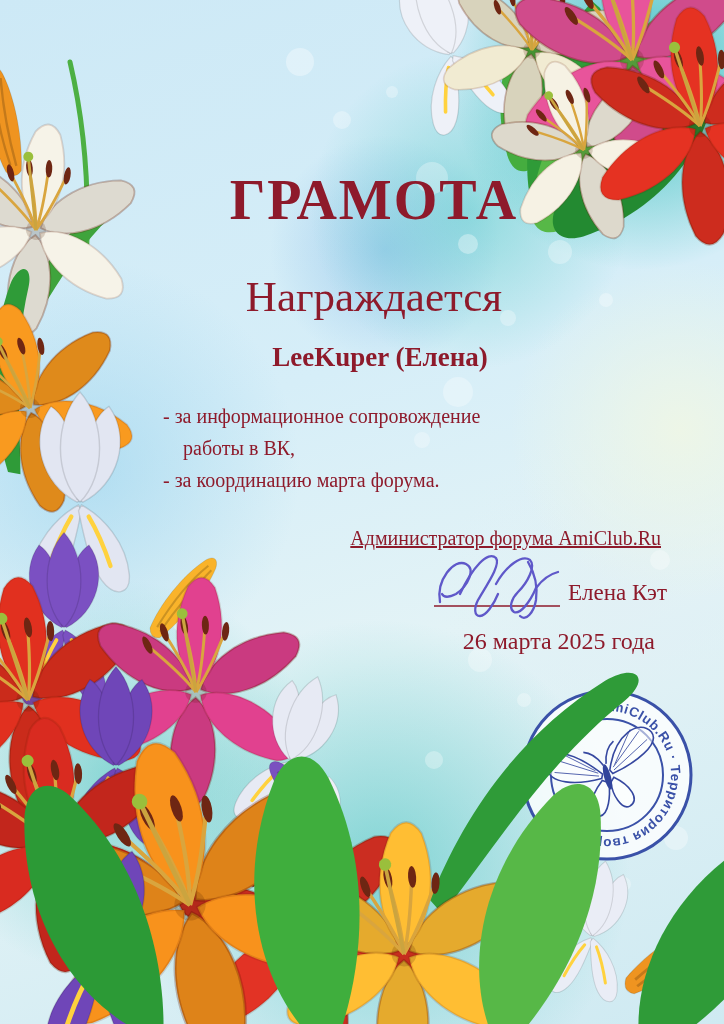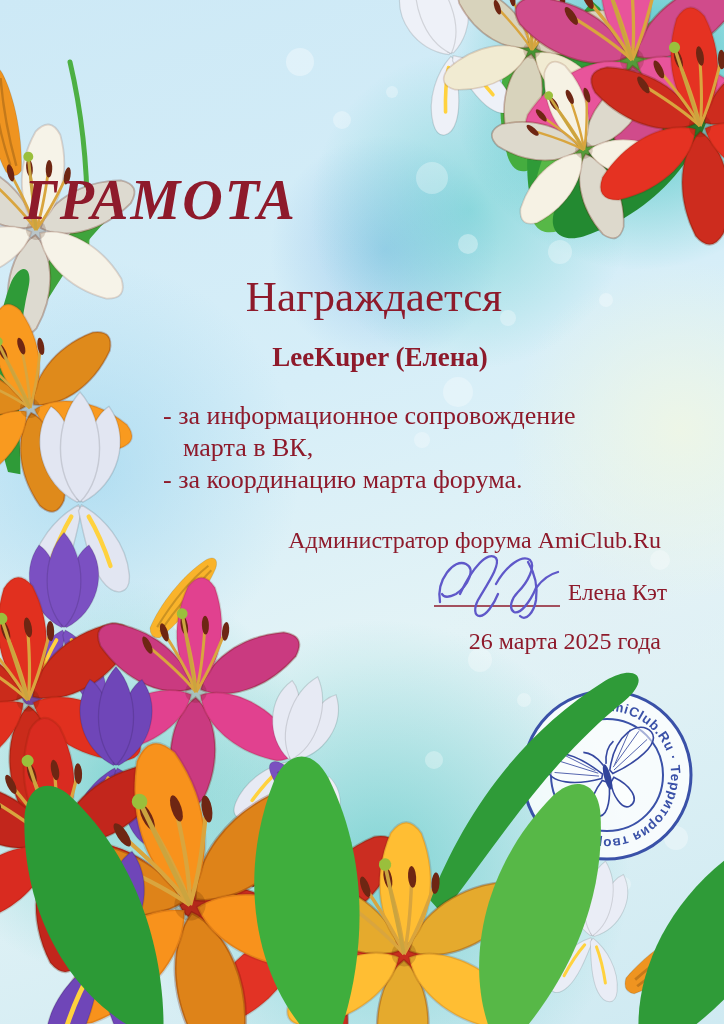--- a/index.html
+++ b/index.html
@@ -12,28 +12,28 @@
       radial-gradient(circle at 385px 250px, rgba(105,170,225,.42), rgba(105,170,225,0) 115px),
       radial-gradient(circle at 90px 470px,  rgba(140,205,235,.5),  rgba(140,205,235,0) 210px),
       radial-gradient(circle at 380px 870px, rgba(55,190,185,.55),  rgba(55,190,185,0) 250px),
       radial-gradient(circle at 120px 780px, rgba(45,185,178,.5),   rgba(45,185,178,0) 200px),
       radial-gradient(circle at 680px 430px, rgba(238,246,230,.95), rgba(238,246,230,0) 170px),
       radial-gradient(circle at 620px 600px, rgba(225,240,245,.8),  rgba(225,240,245,0) 180px),
       linear-gradient(163deg,#cde9f6 0%,#d6eef8 38%,#e3f3f6 62%,#cfeaf2 100%);
   }
   .decor{position:absolute;left:0;top:0;}
   .txt{position:absolute;color:#8e1a2b;}
-  .title{left:24px;right:0;top:168px;text-align:left;font-size:56px;font-weight:700;letter-spacing:2px;font-style:italic;}
+  .title{left:24px;right:0;top:168px;text-align:center;font-size:56px;font-weight:700;letter-spacing:2px;}
   .subtitle{left:24px;right:0;top:272px;text-align:center;font-size:43px;}
   .recipient{left:36px;right:0;top:342px;text-align:center;font-size:27px;font-weight:700;}
-  .reasons{left:163px;top:400px;font-size:26px;line-height:32px;}
+  .reasons{left:163px;top:400px;font-size:20px;line-height:32px;}
   .reasons .indent{padding-left:20px;}
-  .admin{right:63px;top:527px;font-size:24px;}
+  .admin{right:63px;top:527px;font-size:20px;text-decoration:underline;}
   .signer{left:568px;top:580px;font-size:23px;}
-  .date{right:63px;top:628px;font-size:24px;}
+  .date{right:69px;top:628px;font-size:24px;}
   .signature{position:absolute;left:424px;top:542px;}
   .stamp-ring-text{font-family:"Liberation Sans",sans-serif;font-weight:700;font-size:13.5px;letter-spacing:.6px;fill:#3a51a8;}
 </style>
 </head>
 <body>
 
 <div class="page">
 
   <svg class="decor" width="724" height="1024" viewBox="0 0 724 1024">
     <defs>
@@ -263,21 +263,21 @@
         </g>
     </g>
   </svg>
 
   <div class="txt title">ГРАМОТА</div>
   <div class="txt subtitle">Награждается</div>
   <div class="txt recipient">LeeKuper (Елена)</div>
 
   <div class="txt reasons">
     <div>- за информационное сопровождение</div>
-    <div class="indent">марта в ВК,</div>
+    <div class="indent">работы в ВК,</div>
     <div>- за координацию марта форума.</div>
   </div>
 
   <div class="txt admin">Администратор форума AmiClub.Ru</div>
 
   <svg class="signature" width="160" height="84" viewBox="0 0 160 84">
     <line x1="10" y1="64" x2="136" y2="64" stroke="#8e1a2b" stroke-width="1.6"></line>
     <g fill="none" stroke="#5f58c9" stroke-width="2.3" stroke-linecap="round">
       <path d="M16,60 C12,38 30,16 42,22 C52,27 44,44 32,52 C26,55 20,56 18,52"></path>
       <path d="M36,52 C48,26 64,8 72,16 C77,23 62,44 54,58 C50,66 50,74 56,74 C62,74 70,62 74,52"></path>

